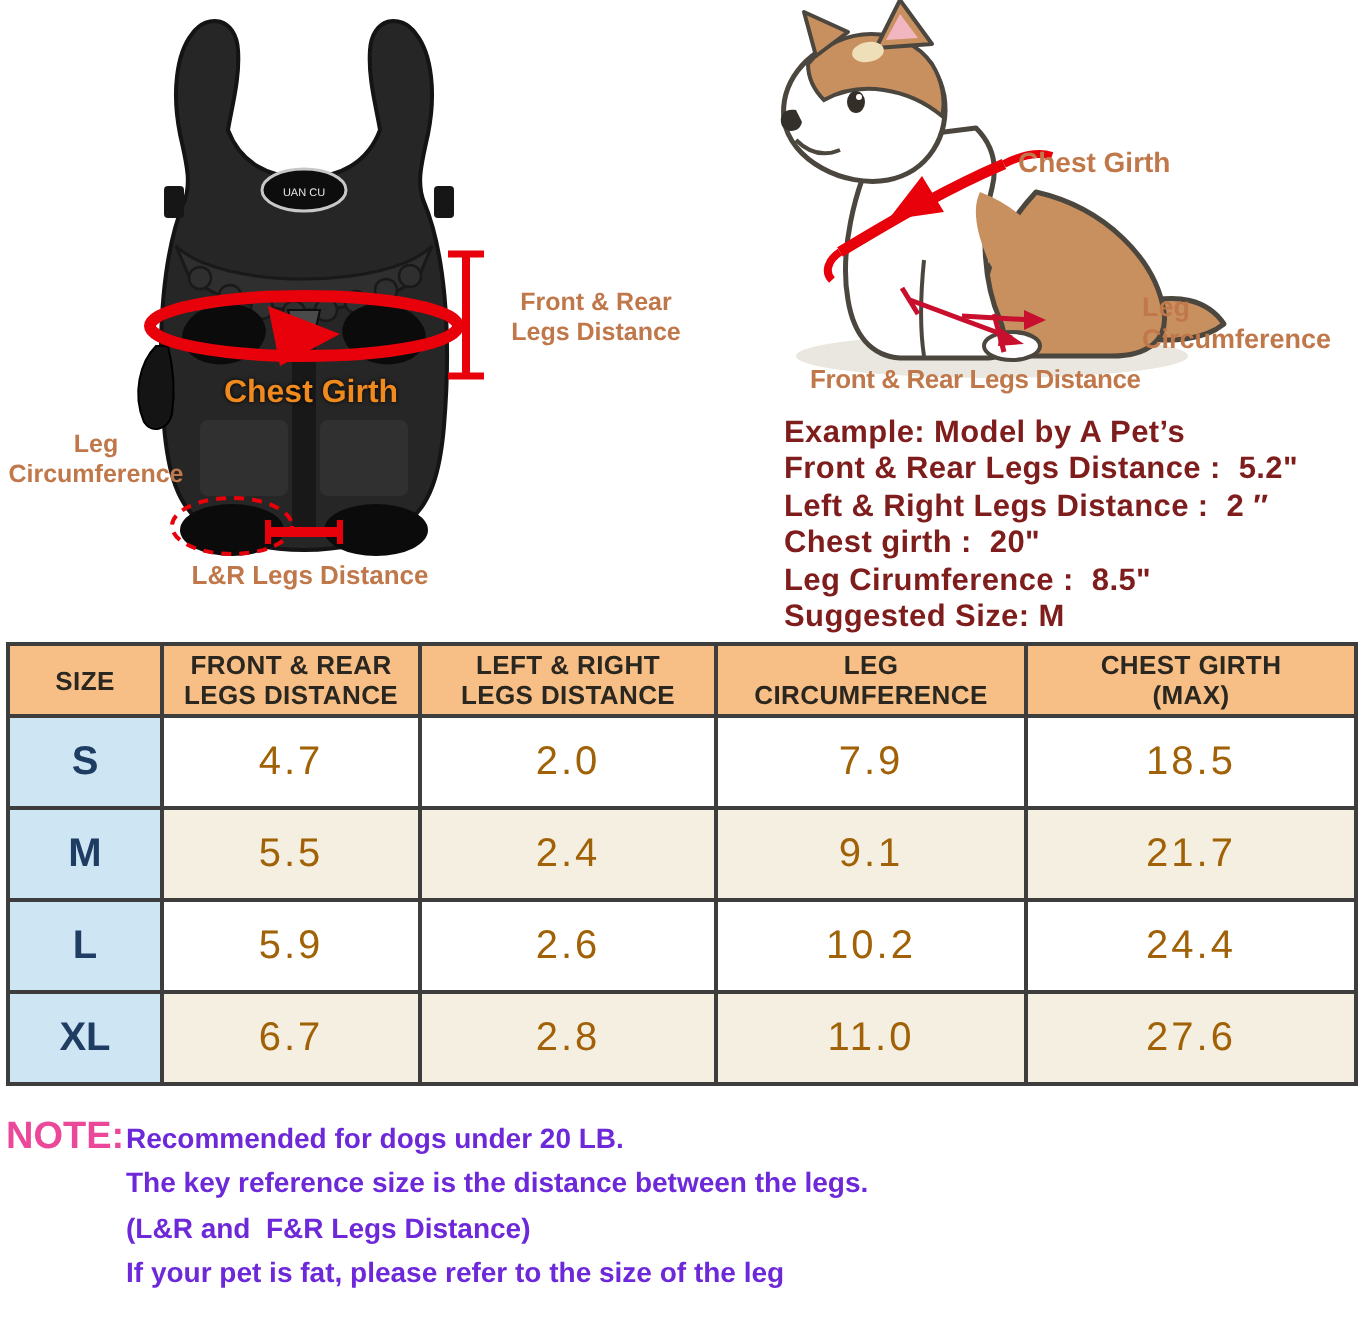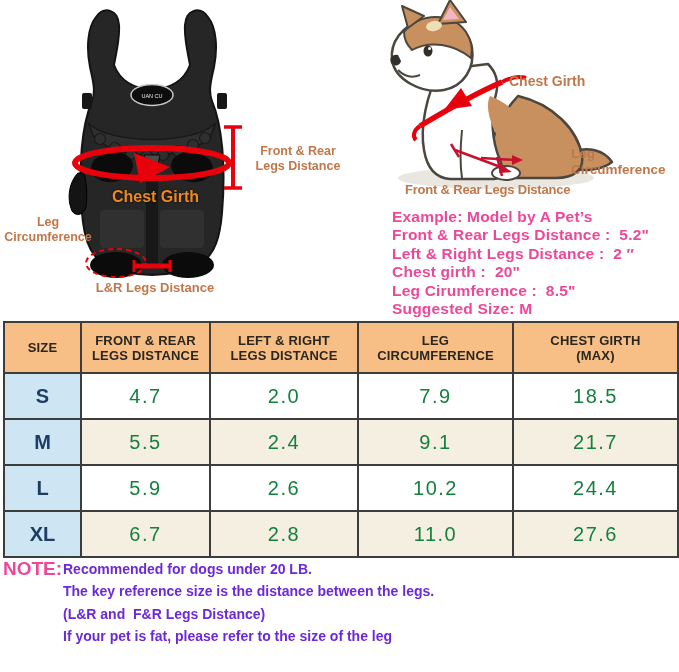--- a/index.html
+++ b/index.html
@@ -29,42 +29,42 @@
   .lbl-dog-chest    { left:509px; top:74px;  font-size:14px; }
   .lbl-dog-legcirc  { left:571px; top:146px; width:106px; text-align:left;
                       font-size:13.5px; line-height:15.5px; }
   .lbl-dog-frontrear{ left:405px; top:183px; width:170px; font-size:13px;
                       letter-spacing:-0.2px; }
 
   
   .example { position:absolute; left:392px; top:208px; }
   .example .ex-line {
     font-size:15.5px; line-height:18.4px; font-weight:bold;
-    color:#ec4899; white-space:pre; letter-spacing:0.2px;
+    color:#7f1d1d; white-space:pre; letter-spacing:0.2px;
   }
 
   
   table.size-table {
     position:absolute; left:3px; top:321px; width:674px;
     border-collapse:collapse; table-layout:fixed;
   }
   .size-table th, .size-table td {
     border:2px solid #3D3D3D; text-align:center; vertical-align:middle;
   }
-  .size-table thead tr { height:51px; }
+  .size-table thead tr { height:36px; }
   .size-table tbody tr { height:46px; }
   .size-table th {
     background:#F7BE85; color:#2A2620; font-size:13px; line-height:15px;
     font-weight:bold; letter-spacing:0.2px; white-space:pre-line;
   }
   .size-table td.size-cell {
     background:#CEE6F3; color:#1F3C63; font-size:20px; font-weight:bold;
   }
   .size-table td.val-cell {
-    background:#ffffff; color:#15803d; font-size:20px; letter-spacing:1.5px;
+    background:#ffffff; color:#a16207; font-size:20px; letter-spacing:1.5px;
   }
   .size-table tr.row-alt td.val-cell { background:#F5EFE2; }
 
   
   .note { position:absolute; left:3px; top:558px; display:flex; }
   .note-label {
     width:60px; flex:0 0 60px; color:#ec4899; font-weight:bold;
     font-size:19px; line-height:22.4px;
   }
   .note-lines .note-line {

